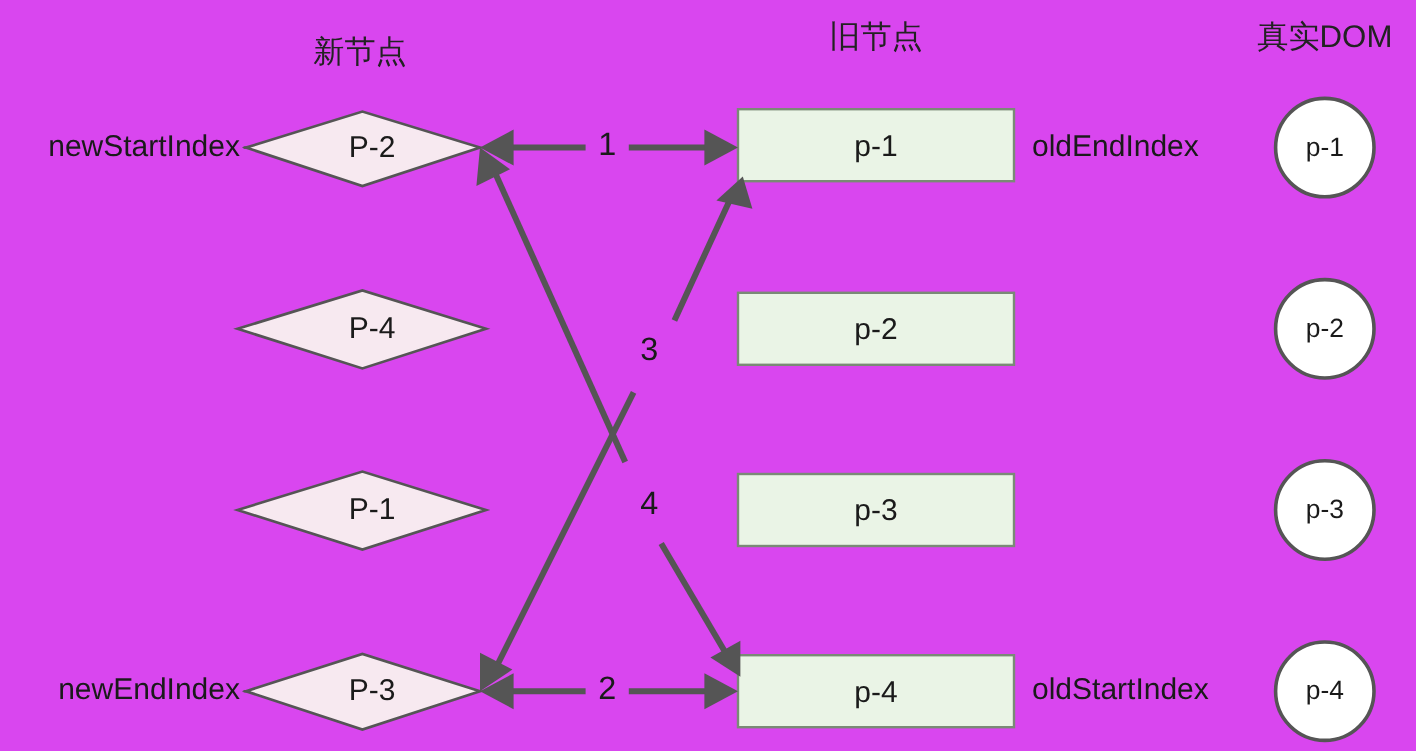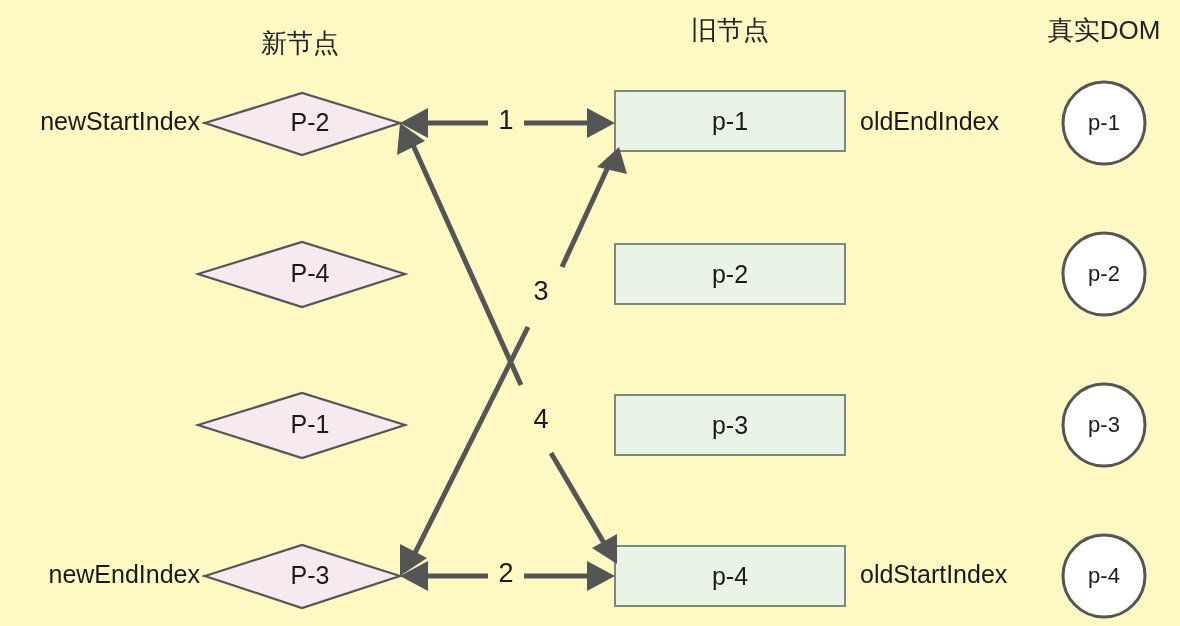--- a/index.html
+++ b/index.html
@@ -7,21 +7,21 @@
     padding: 0;
     background: #ffffff;
   }
   body {
     font-family: "Liberation Sans", "DejaVu Sans", sans-serif;
   }
   #canvas {
     position: relative;
     width: 1180px;
     height: 626px;
-    background: #fef9c3;
+    background: #d946ef;
     overflow: hidden;
   }
   #diagram-svg {
     position: absolute;
     top: 0;
     left: 0;
     width: 1180px;
     height: 626px;
   }
   .col-header {

